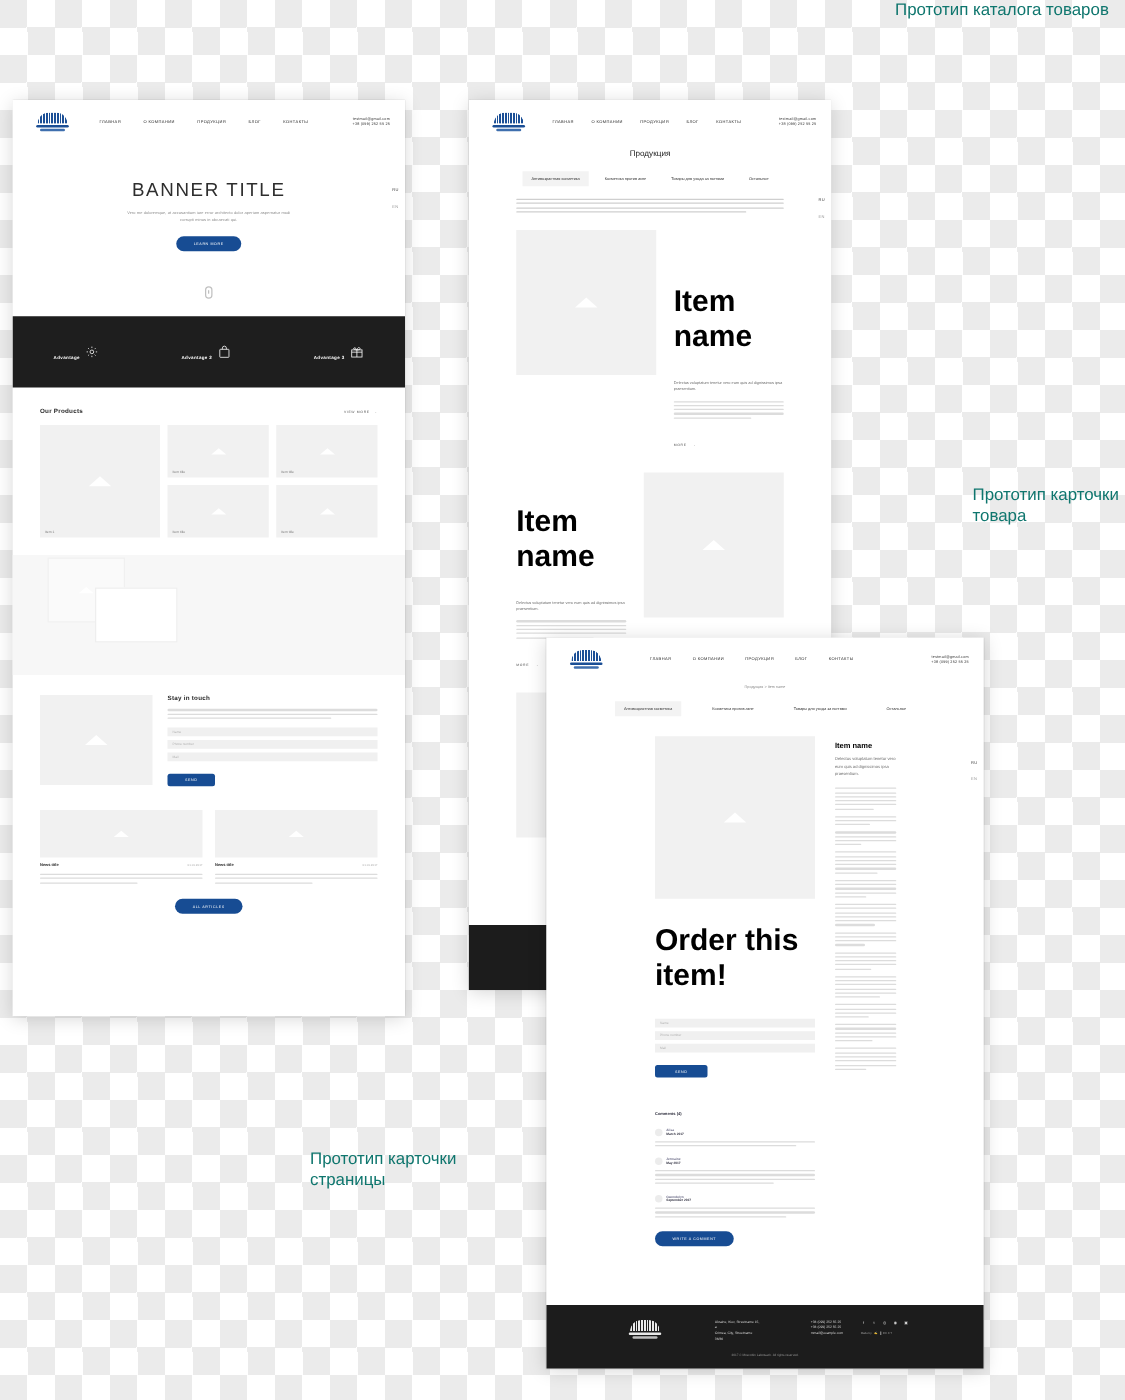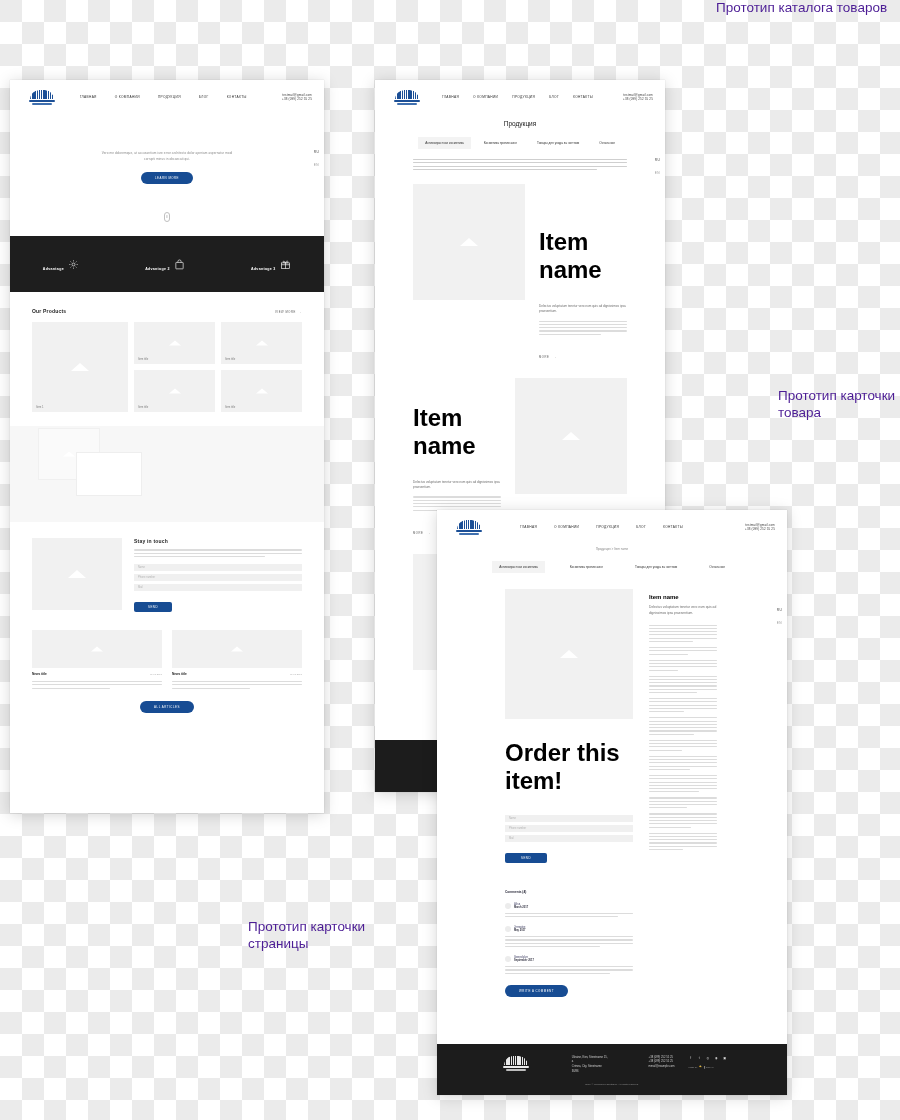--- a/index.html
+++ b/index.html
@@ -118,21 +118,21 @@
   
   .tabs { display:flex; justify-content:center; gap:6px; margin-top:10px; }
   .tabs span {
     font-size:3.1px; color:#303030; padding:4px 7px; white-space:nowrap;
   }
   .tabs span.active { background:#f3f3f3; }
   .ptitle { text-align:center; font-size:6.5px; color:#202020; margin:14px 0 0; }
   .crumb { text-align:center; font-size:3px; color:#8d8d8d; margin:11px 0 0; }
 
   
-  .anno { position:absolute; color:#4c1d95; font-size:13.5px; line-height:1.25; }
+  .anno { position:absolute; color:#0f766e; font-size:13.5px; line-height:1.25; }
   .arrow { position:absolute; width:0;height:0; }
 
   
   .cmt { display:flex; gap:3px; margin-top:6px; }
   .avatar { width:6px;height:6px;border-radius:50%;background:#ececec;flex:0 0 6px; }
   .cmt .who b { display:block; font-size:2.6px; color:#6f6f8a; font-weight:700; }
   .cmt .who span { display:block; font-size:2.6px; color:#2f2f3f; font-weight:700; }
 </style>
 </head>
 <body>
@@ -176,20 +176,21 @@
       <span>+38 (099) 252 55 25</span>
     </div>
   </div>
 
   <div class="lang" style="top:70px;">
     <span class="on">RU</span>
     <span>EN</span>
   </div>
 
   <div class="hero">
+    <h1>BANNER TITLE</h1>
     <p>Vero me doloremque, at accusantium iure error architecto dolor aperiam aspernatur modi corrupti minus in obcaecati qui.</p>
     <div class="btn">LEARN MORE</div>
     <div class="scroll-ico"></div>
   </div>
 
   <div class="adv" style="margin-top:14px;">
     <div class="cell">
       <b>Advantage</b>
       <svg class="ico" viewBox="0 0 24 24" fill="none" stroke="#fff" stroke-width="1.4">
         <circle cx="12" cy="12" r="3.2"></circle>
@@ -440,21 +441,21 @@
 
   <div class="tabs" style="gap:18px;">
     <span class="active">Антивозрастная косметика</span>
     <span>Косметика против акне</span>
     <span>Товары для ухода за ногтями</span>
     <span>Остальное</span>
   </div>
 
   <div style="display:flex;gap:16px;padding:0 70px 0 68px;margin-top:16px;">
 
-    <div style="width:128px;">
+    <div style="width:128px;margin-left:19px;">
       <div class="ph" style="width:128px;height:130px;"></div>
 
       <div style="margin-top:16px;">
         <h2>Order this item!</h2>
         <div style="margin-top:7px;">
           <div class="field">
             <em>Name</em>
               </div>
           <div class="field">
             <em>Phone number</em>

